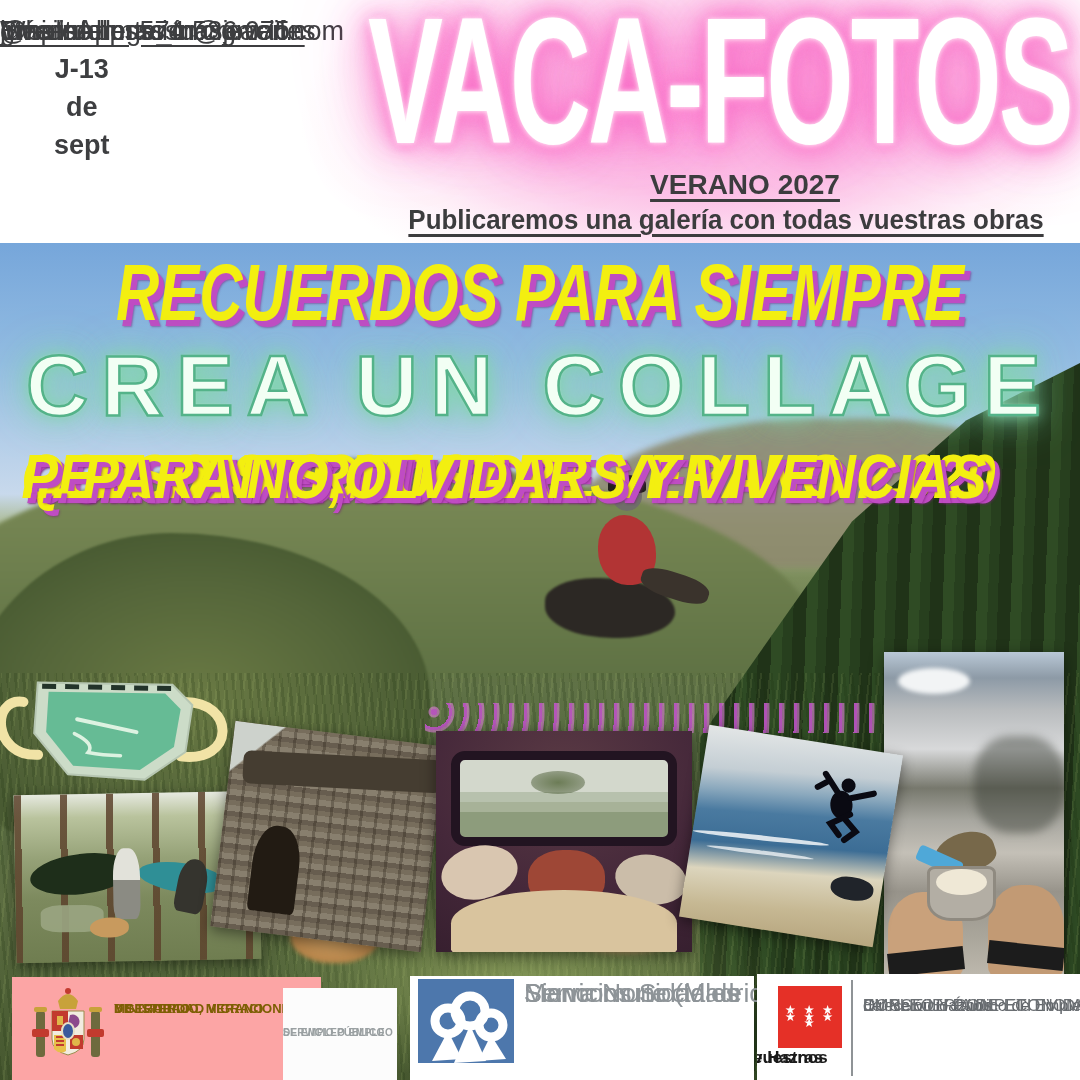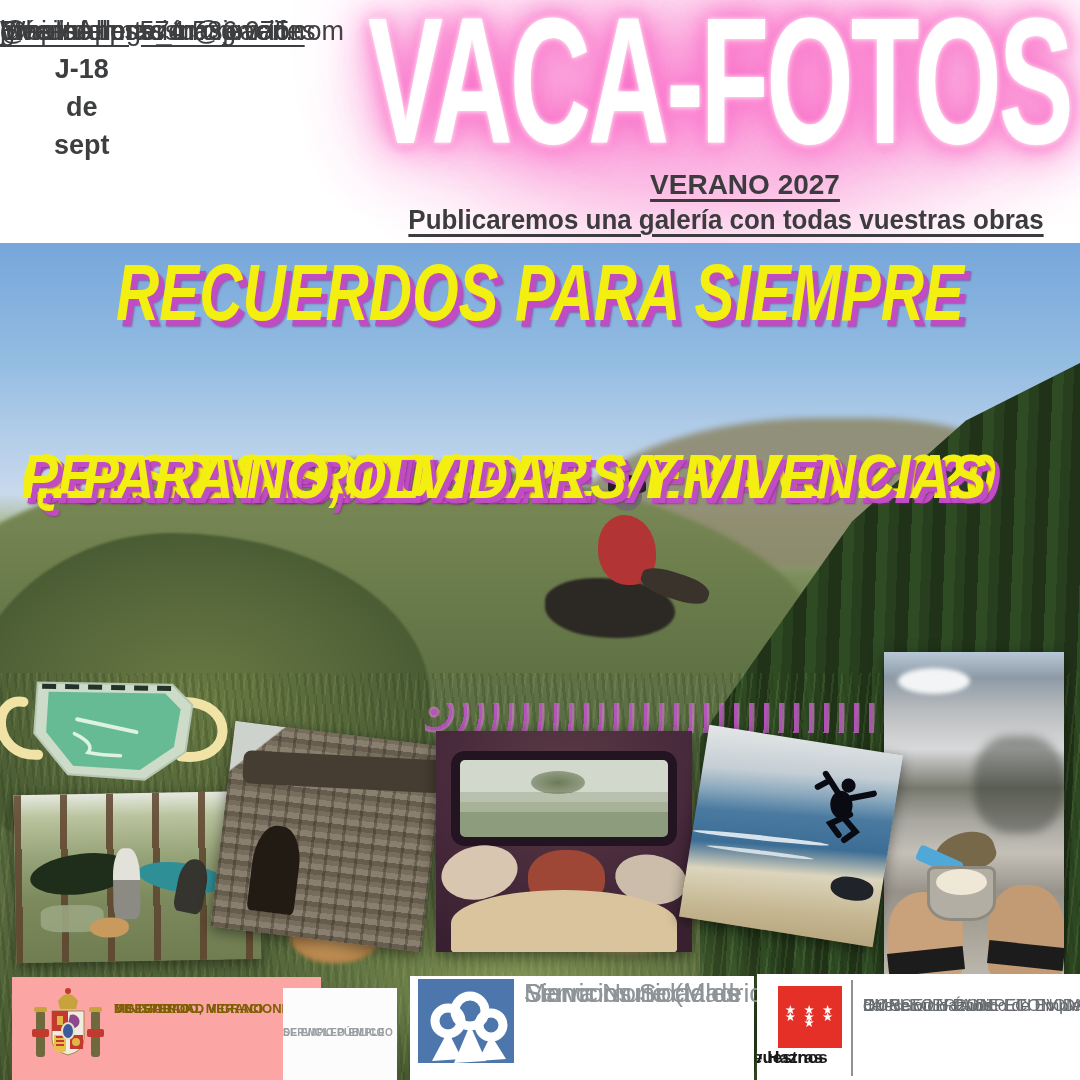--- a/index.html
+++ b/index.html
@@ -227,34 +227,35 @@
       <path d="M196 58 C248 62 242 124 188 112" stroke="#f1e3a6" stroke-width="10" fill="none" stroke-linecap="round"></path>
       <path d="M52 26 L186 40 L204 62 L193 108 L150 132 L74 120 L44 76 Z" fill="#ccdcc8" stroke="#b6c6b2" stroke-width="2"></path>
       <path d="M62 36 L178 48 L192 65 L182 102 L146 122 L80 112 L56 76 Z" fill="#66bb95"></path>
       <path d="M56 30 L188 44" stroke="#22332a" stroke-width="5" stroke-dasharray="14 9" fill="none"></path>
       <path d="M88 66 Q120 76 146 84" stroke="#ddf2e1" stroke-width="4" fill="none" stroke-linecap="round"></path>
       <path d="M84 80 Q104 92 96 100 Q110 104 128 106" stroke="#ddf2e1" stroke-width="3.5" fill="none" stroke-linecap="round"></path>
     </svg>
   </div>
 
   <div class="headline1">RECUERDOS PARA SIEMPRE</div>
+  <div class="headline2">CREA UN COLLAGE</div>
   <div class="bodylines">
     <div>CON TUS FOTOS DEL VERANO  2.020</div>
     <div>QUE YA TERMINA:</div>
     <div>PERSONAS, LUGARES Y VIVENCIAS</div>
     <div>... PARA NO OLVIDAR</div>
   </div>
 
   <div class="topband">
     <div class="pinkwash"></div>
     <div class="contact">
       <div class="c-line u">Empleo llegar tu creación</div>
       <div class="c-line u">
           <span class="c-line" style="position:static">gmail del </span>
-          <span class="b">J-18 de sept</span>
+          <span class="b">J-13 de sept</span>
         </div>
       <div class="c-line">Más información:</div>
       <div class="c-line">juventudmssssn@gmail.com</div>
       <div class="c-line">@sierranorte_masjovenes</div>
       <div class="c-line">WhatsApp: 574 536 075</div>
     </div>
     <div class="title">
       <h1>VACA-FOTOS</h1>
     </div>
     <div class="subtitle">VERANO 2027</div>

